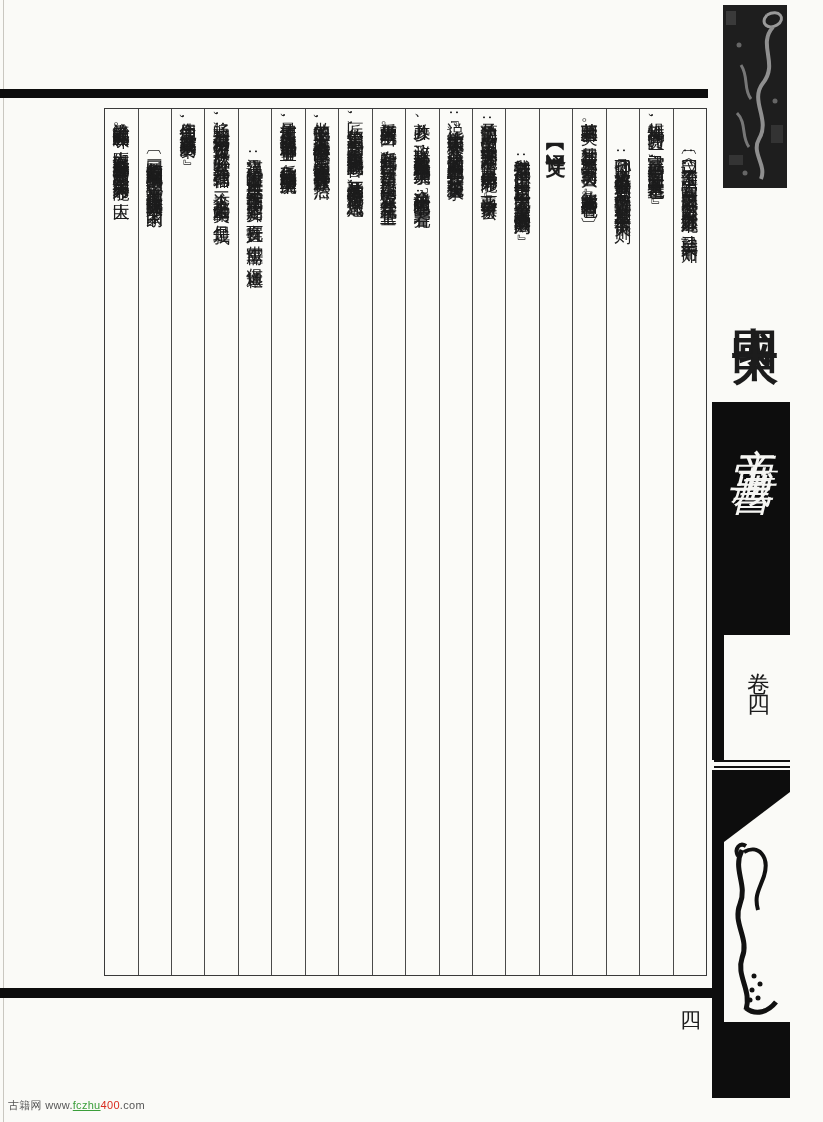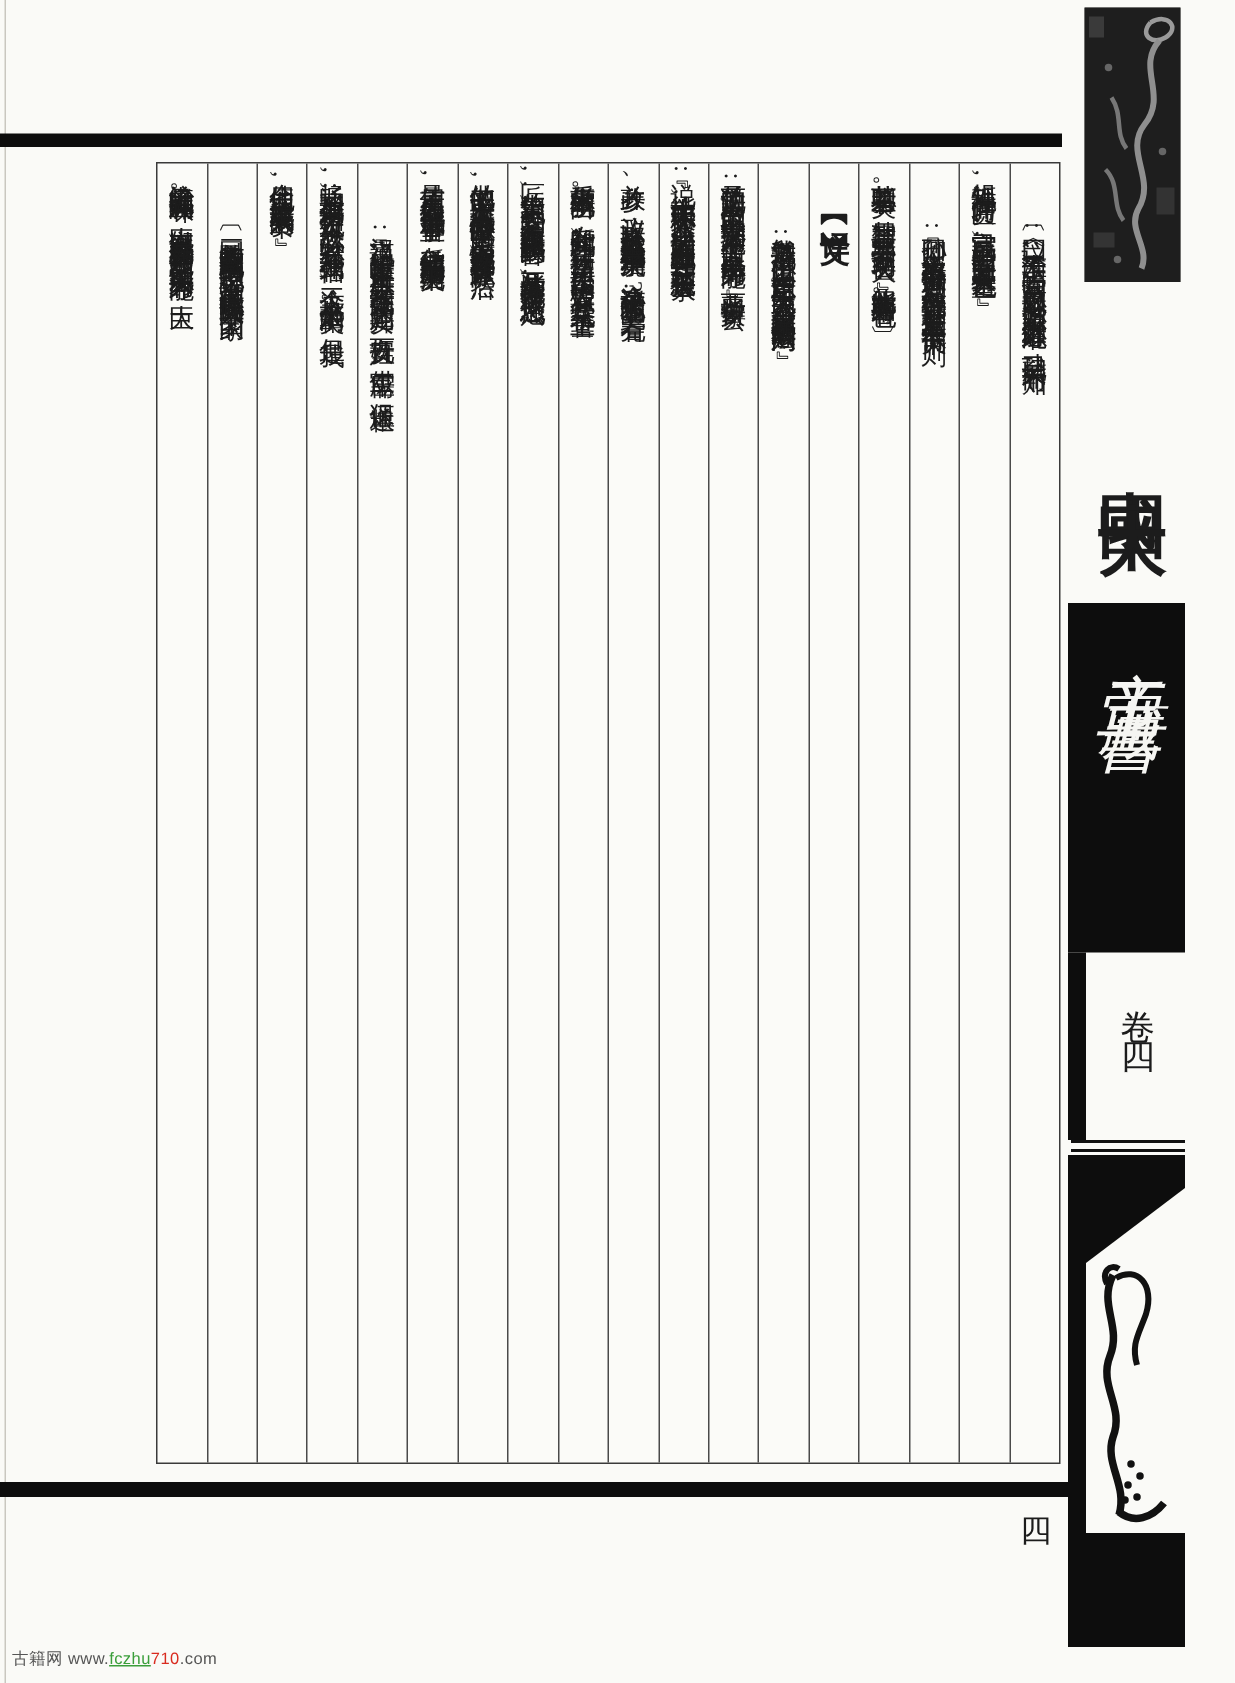--- a/index.html
+++ b/index.html
@@ -140,16 +140,16 @@
         <circle cx="38" cy="230" r="2.5" fill="#111"></circle>
       </svg>
     </div>
 
     <div class="footer-block"></div>
   </div>
 
   <div class="page-num">四</div>
 
   <div class="watermark">
-    <span>古籍网 </span><span>www.</span><span class="wm-green">fczhu</span><span class="wm-red">710</span><span>.com</span>
+    <span>古籍网 </span><span>www.</span><span class="wm-green">fczhu</span><span class="wm-red">400</span><span>.com</span>
   </div>
 
 </div>
 
 </body></html>

